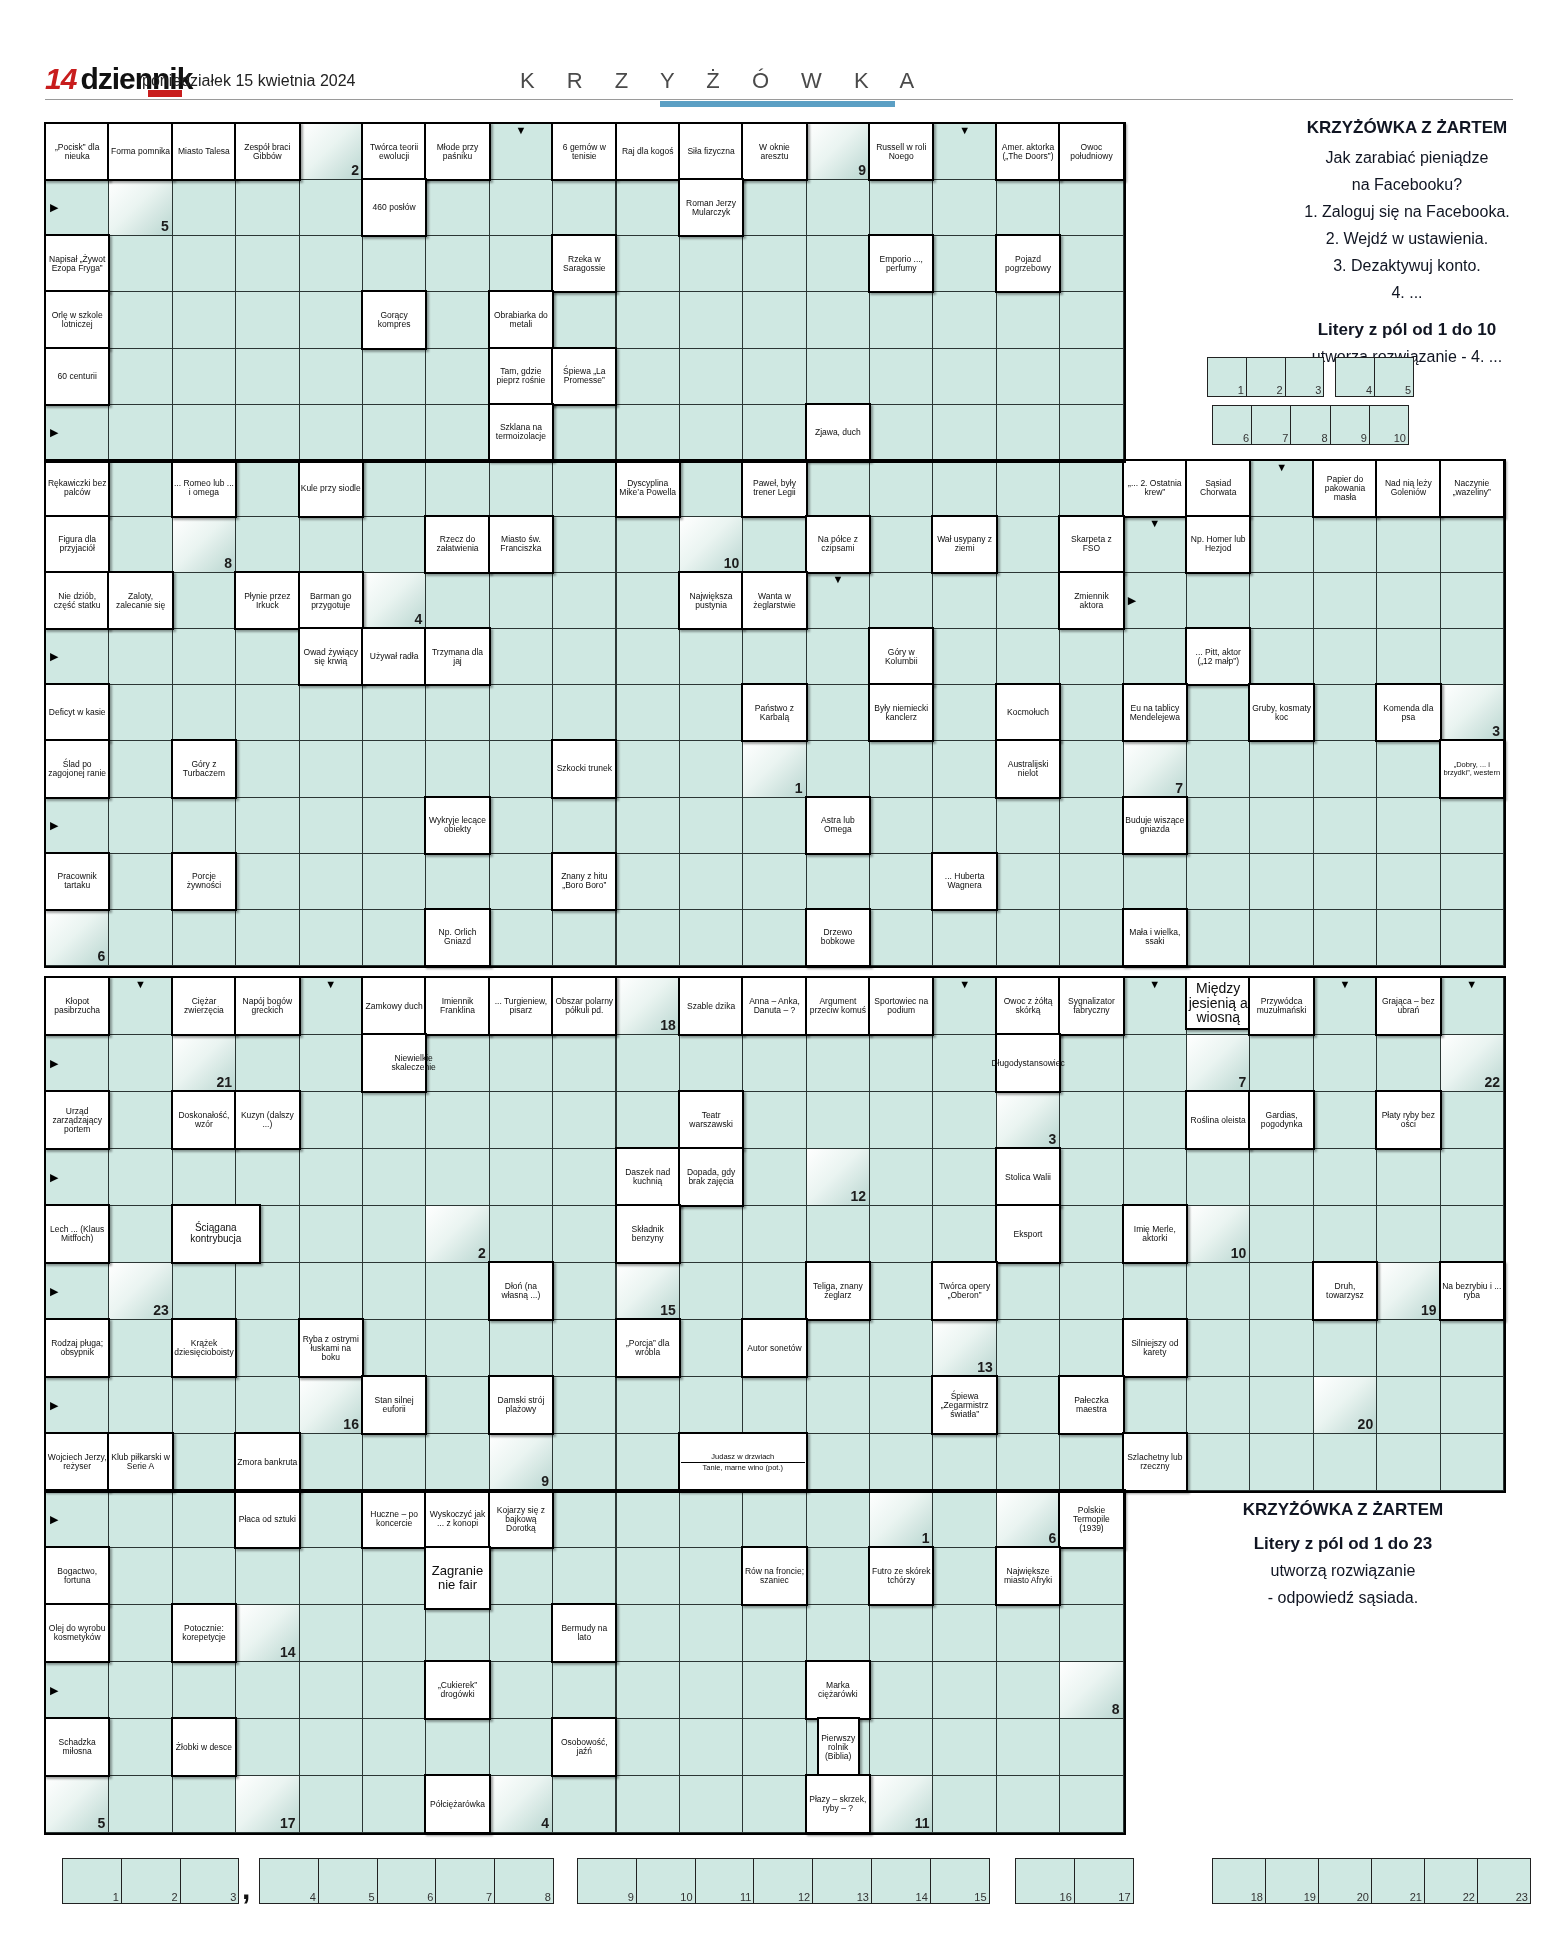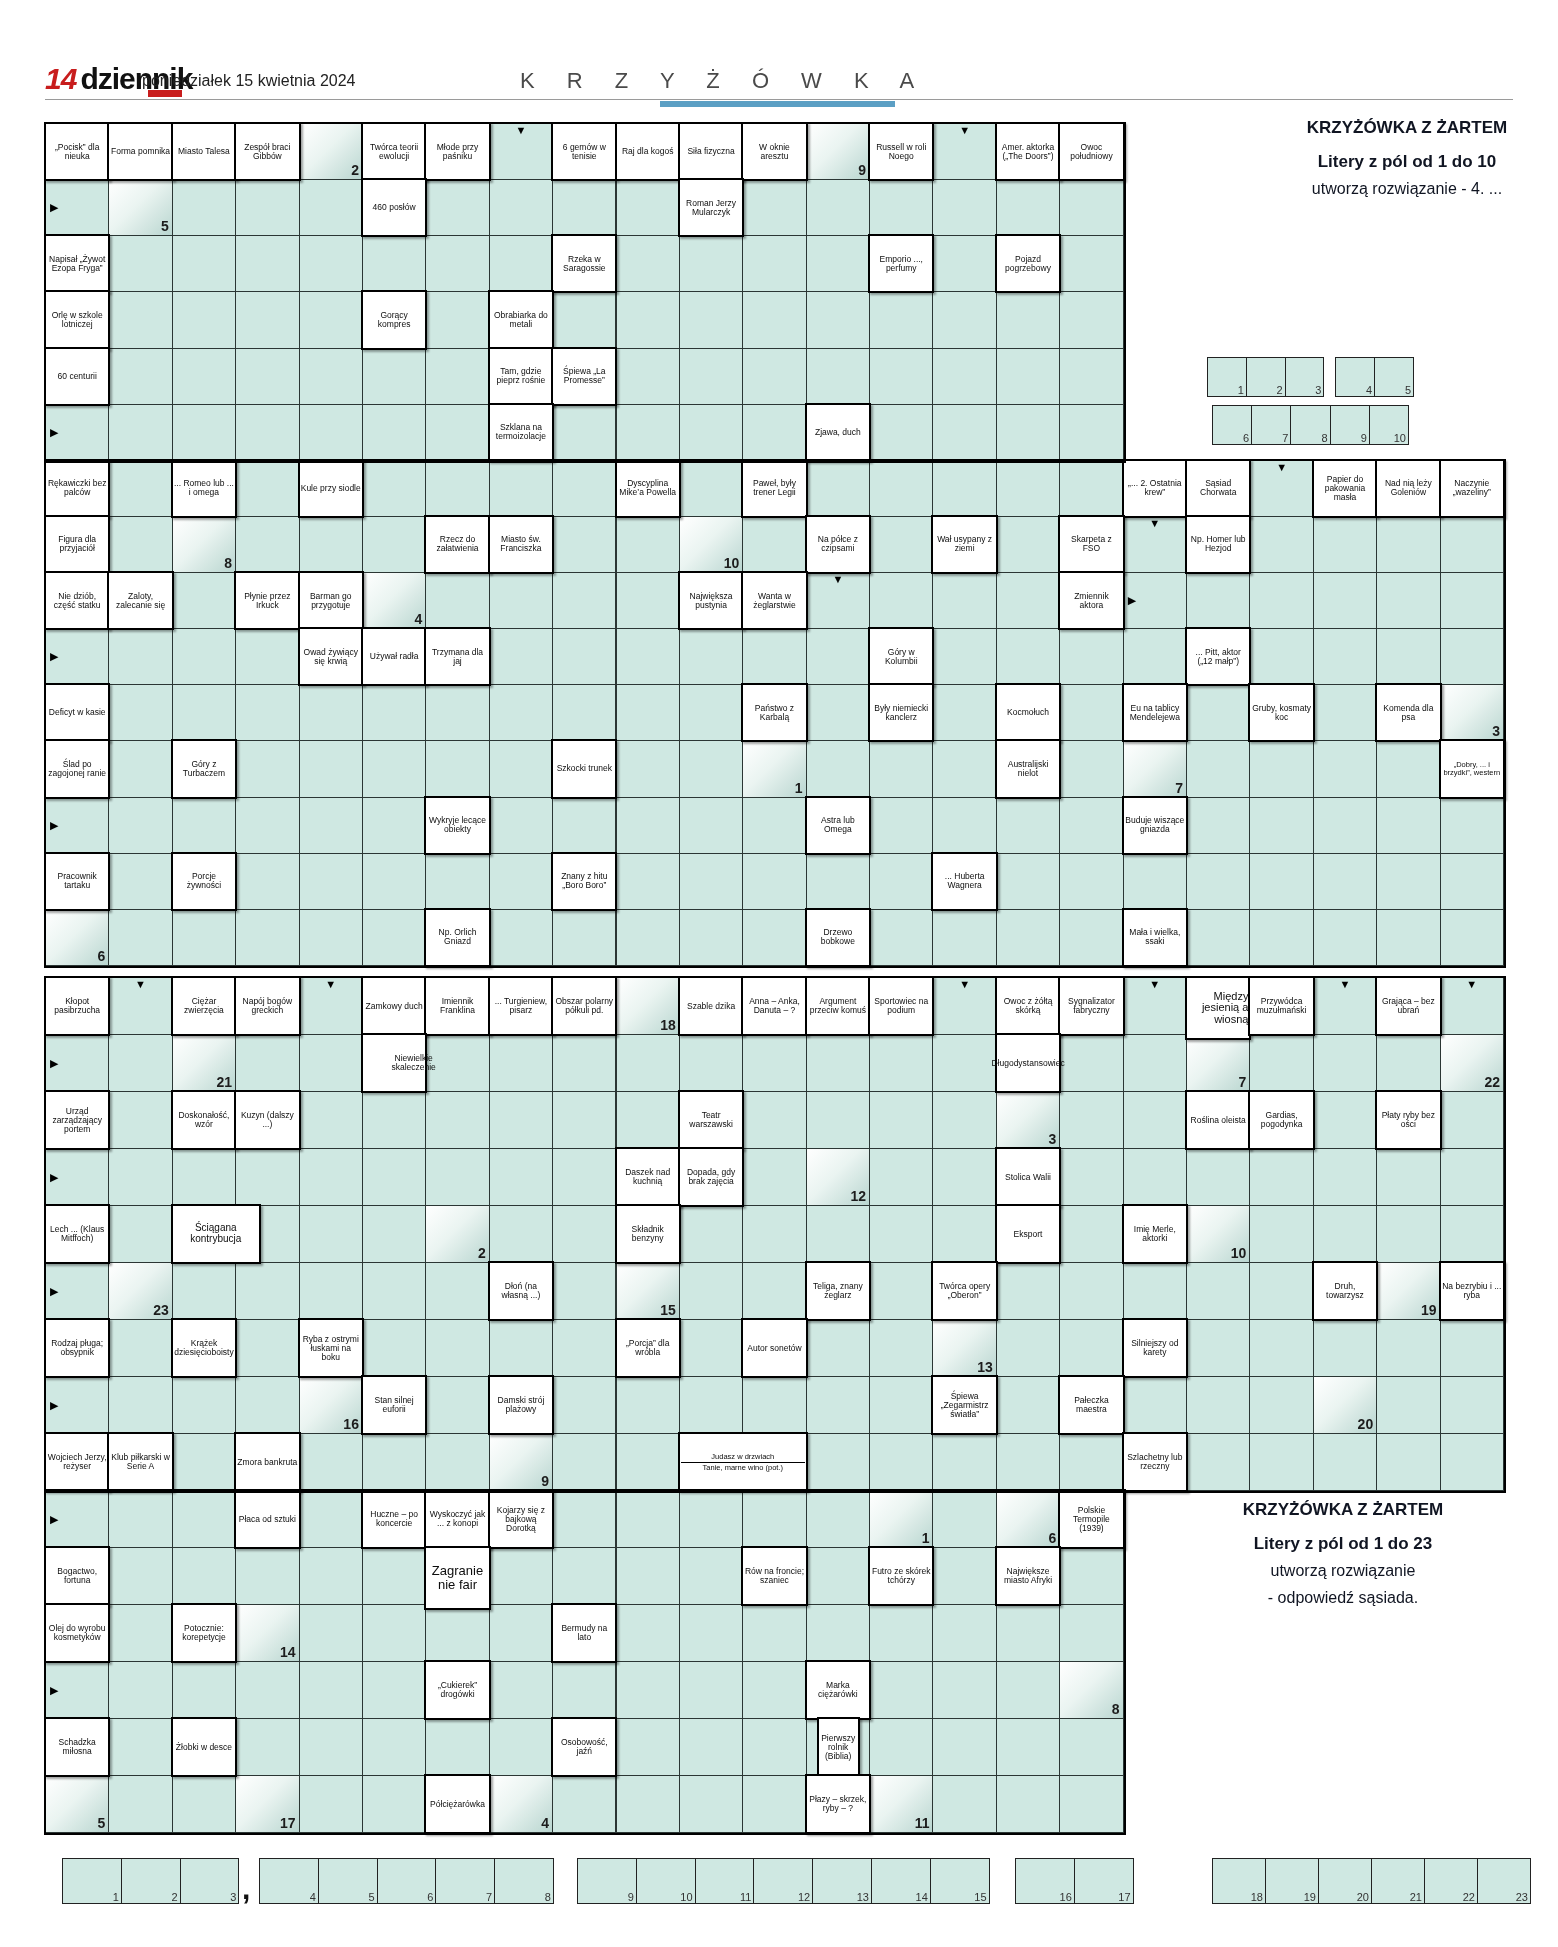--- a/index.html
+++ b/index.html
@@ -47,20 +47,28 @@
     <span class="pg">14</span><span>dziennik</span>
     <span class="red-sub"></span>
   </div>
   <div id="date">poniedziałek 15 kwietnia 2024</div>
   <div id="kw-title">K R Z Y Ż Ó W K A</div>
   <div class="hline"></div>
   <div class="bluebar"></div>
 
   <div class="panel" style="left:1262px;top:118px;width:290px;">
     <div class="p-title">KRZYŻÓWKA Z ŻARTEM</div>
+    <div>
+        <div class="p-line">Jak zarabiać pieniądze</div>
+        <div class="p-line">na Facebooku?</div>
+        <div class="p-line">1. Zaloguj się na Facebooka.</div>
+        <div class="p-line">2. Wejdź w ustawienia.</div>
+        <div class="p-line">3. Dezaktywuj konto.</div>
+        <div class="p-line">4. ...</div>
+      </div>
     <div class="p-bold">Litery z pól od 1 do 10</div>
     <div class="p-line">utworzą rozwiązanie - 4. ...</div>
   </div>
 
   <div class="panel" style="left:1136px;top:1500px;width:414px;">
     <div class="p-title">KRZYŻÓWKA Z ŻARTEM</div>
     <div class="p-bold">Litery z pól od 1 do 23</div>
     <div>
         <div class="p-line">utworzą rozwiązanie</div>
         <div class="p-line">- odpowiedź sąsiada.</div>
@@ -895,21 +903,21 @@
       <div class="clue" style="left: 315.95px; top: -1px; width: 66.39px; height: 60px; font-size: 8.5px;">Zamkowy duch</div>
       <div class="clue" style="left: 379.34px; top: -1px; width: 66.39px; height: 60px; font-size: 8.5px;">Imiennik Franklina</div>
       <div class="clue" style="left: 442.73px; top: -1px; width: 66.39px; height: 60px; font-size: 8.5px;">... Turgieniew, pisarz</div>
       <div class="clue" style="left: 506.12px; top: -1px; width: 66.39px; height: 60px; font-size: 8.5px;">Obszar polarny półkuli pd.</div>
       <div class="clue" style="left: 632.9px; top: -1px; width: 66.39px; height: 60px; font-size: 8.5px;">Szable dzika</div>
       <div class="clue" style="left: 696.29px; top: -1px; width: 66.39px; height: 60px; font-size: 8.5px;">Anna – Anka, Danuta – ?</div>
       <div class="clue" style="left: 759.68px; top: -1px; width: 66.39px; height: 60px; font-size: 8.5px;">Argument przeciw komuś</div>
       <div class="clue" style="left: 823.07px; top: -1px; width: 66.39px; height: 60px; font-size: 8.5px;">Sportowiec na podium</div>
       <div class="clue" style="left: 949.85px; top: -1px; width: 66.39px; height: 60px; font-size: 8.5px;">Owoc z żółtą skórką</div>
       <div class="clue" style="left: 1013.24px; top: -1px; width: 66.39px; height: 60px; font-size: 8.5px;">Sygnalizator fabryczny</div>
-      <div class="clue" style="left: 1140.02px; top: -1px; width: 66.39px; height: 64px; font-size: 11px; text-align: right;">Między jesienią a wiosną</div>
+      <div class="clue" style="left: 1140.02px; top: -1px; width: 66.39px; height: 54px; font-size: 14px;">Między jesienią a wiosną</div>
       <div class="clue" style="left: 1203.41px; top: -1px; width: 66.39px; height: 60px; font-size: 8.5px;">Przywódca muzułmański</div>
       <div class="clue" style="left: 1330.19px; top: -1px; width: 66.39px; height: 60px; font-size: 8.5px;">Grająca – bez ubrań</div>
       <div class="clue" style="left: 315.95px; top: 56px; width: 66.39px; height: 60px; font-size: 8.5px; padding-left: 40px;">Niewielkie skaleczenie</div>
       <div class="clue" style="left: 949.85px; top: 56px; width: 66.39px; height: 60px; font-size: 8.5px;">Długodystansowiec</div>
       <div class="clue" style="left: -1px; top: 113px; width: 66.39px; height: 60px; font-size: 8.5px;">Urząd zarządzający portem</div>
       <div class="clue" style="left: 125.78px; top: 113px; width: 66.39px; height: 60px; font-size: 8.5px;">Doskonałość, wzór</div>
       <div class="clue" style="left: 189.17px; top: 113px; width: 66.39px; height: 60px; font-size: 8.5px;">Kuzyn (dalszy ...)</div>
       <div class="clue" style="left: 632.9px; top: 113px; width: 66.39px; height: 60px; font-size: 8.5px;">Teatr warszawski</div>
       <div class="clue" style="left: 1140.02px; top: 113px; width: 66.39px; height: 60px; font-size: 8.5px;">Roślina oleista</div>
       <div class="clue" style="left: 1203.41px; top: 113px; width: 66.39px; height: 60px; font-size: 8.5px;">Gardias, pogodynka</div>

